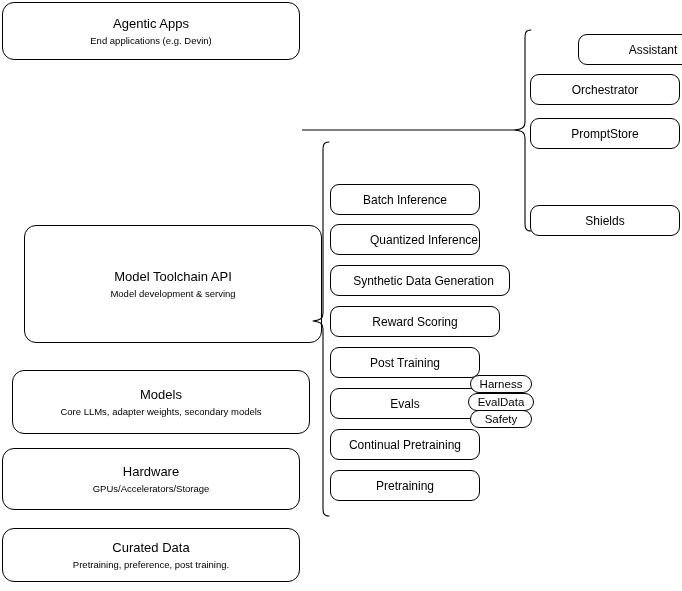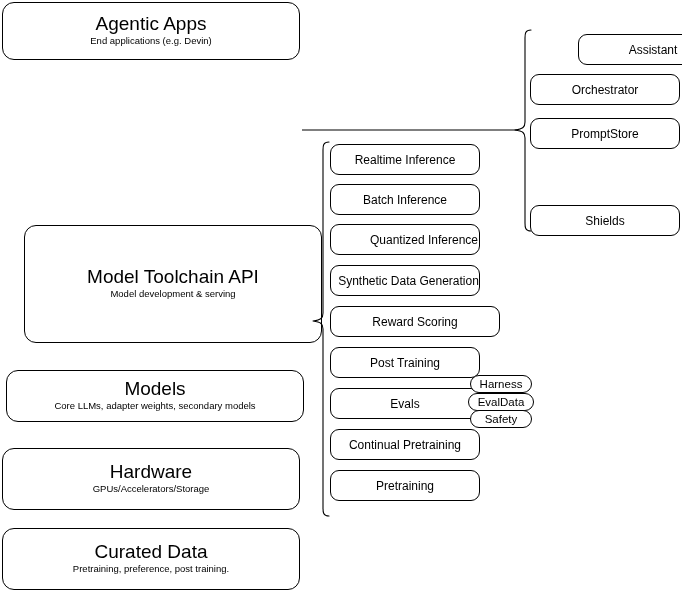--- a/index.html
+++ b/index.html
@@ -27,21 +27,21 @@
     border: 1px solid #000000;
     border-radius: 12px;
     background: #ffffff;
     display: flex;
     flex-direction: column;
     align-items: center;
     justify-content: center;
     text-align: center;
   }
   .layer-title {
-    font-size: 19px;
+    font-size: 13px;
     line-height: 17px;
     color: #000000;
     white-space: nowrap;
   }
   .layer-sub {
     font-size: 9.5px;
     line-height: 14px;
     color: #000000;
     margin-top: 2px;
     white-space: nowrap;
@@ -109,31 +109,31 @@
     <div class="layer-title">Agentic Apps</div>
     <div class="layer-sub">End applications (e.g. Devin)</div>
   </div>
 
 
   <div class="layer-box" style="left:2px; top:225px; width:298px; height:118px;margin-left:22px;">
     <div class="layer-title">Model Toolchain API</div>
     <div class="layer-sub">Model development &amp; serving</div>
   </div>
 
-  <div class="layer-box" style="left:6px; top:370px; width:298px; height:52px;">
+  <div class="layer-box" style="left:12px; top:370px; width:298px; height:64px;">
     <div class="layer-title">Models</div>
     <div class="layer-sub">Core LLMs, adapter weights, secondary models</div>
   </div>
 
   <div class="layer-box" style="left:2px; top:448px; width:298px; height:62px;">
     <div class="layer-title">Hardware</div>
     <div class="layer-sub">GPUs/Accelerators/Storage</div>
   </div>
 
-  <div class="layer-box" style="left:2px; top:528px; width:298px; height:62px;">
+  <div class="layer-box" style="left:2px; top:528px; width:298px; height:54px;">
     <div class="layer-title">Curated Data</div>
     <div class="layer-sub">Pretraining, preference, post training.</div>
   </div>
 
   <div class="connector" style="left:300px; top:120px; width:225px; height:20px;">
     <svg width="225" height="20" viewBox="0 0 225 20">
       <path class="line-path" d="M 2,10 L 218,10"></path>
     </svg>
   </div>
 
@@ -163,27 +163,26 @@
       <path class="brace-path" d="M 19,2
                C 13,2 13,6 13,10
                L 13,173
                C 13,178 11,180 3,181
                C 11,182 13,184 13,189
                L 13,368
                C 13,372 13,376 19,376"></path>
     </svg>
   </div>
 
-  <div class="cap-box" style="left:330px; top:144px; width:150px; height:31px;">Realtime Inference</div>
 
   <div class="cap-box" style="left:330px; top:184px; width:150px; height:31px;">Batch Inference</div>
 
   <div class="cap-box" style="left:330px; top:224px; width:150px; height:31px;padding-left:38px;">Quantized Inference</div>
 
-  <div class="cap-box" style="left:330px; top:265px; width:150px; height:31px;padding-left:7px;">Synthetic Data Generation</div>
+  <div class="cap-box" style="left:330px; top:265px; width:180px; height:31px;padding-left:7px;">Synthetic Data Generation</div>
 
   <div class="cap-box" style="left:330px; top:306px; width:170px; height:31px;">Reward Scoring</div>
 
   <div class="cap-box" style="left:330px; top:347px; width:150px; height:31px;">Post Training</div>
 
   <div class="cap-box" style="left:330px; top:388px; width:150px; height:31px;">Evals</div>
 
   <div class="cap-box" style="left:330px; top:429px; width:150px; height:31px;">Continual Pretraining</div>
 
   <div class="cap-box" style="left:330px; top:470px; width:150px; height:31px;">Pretraining</div>

